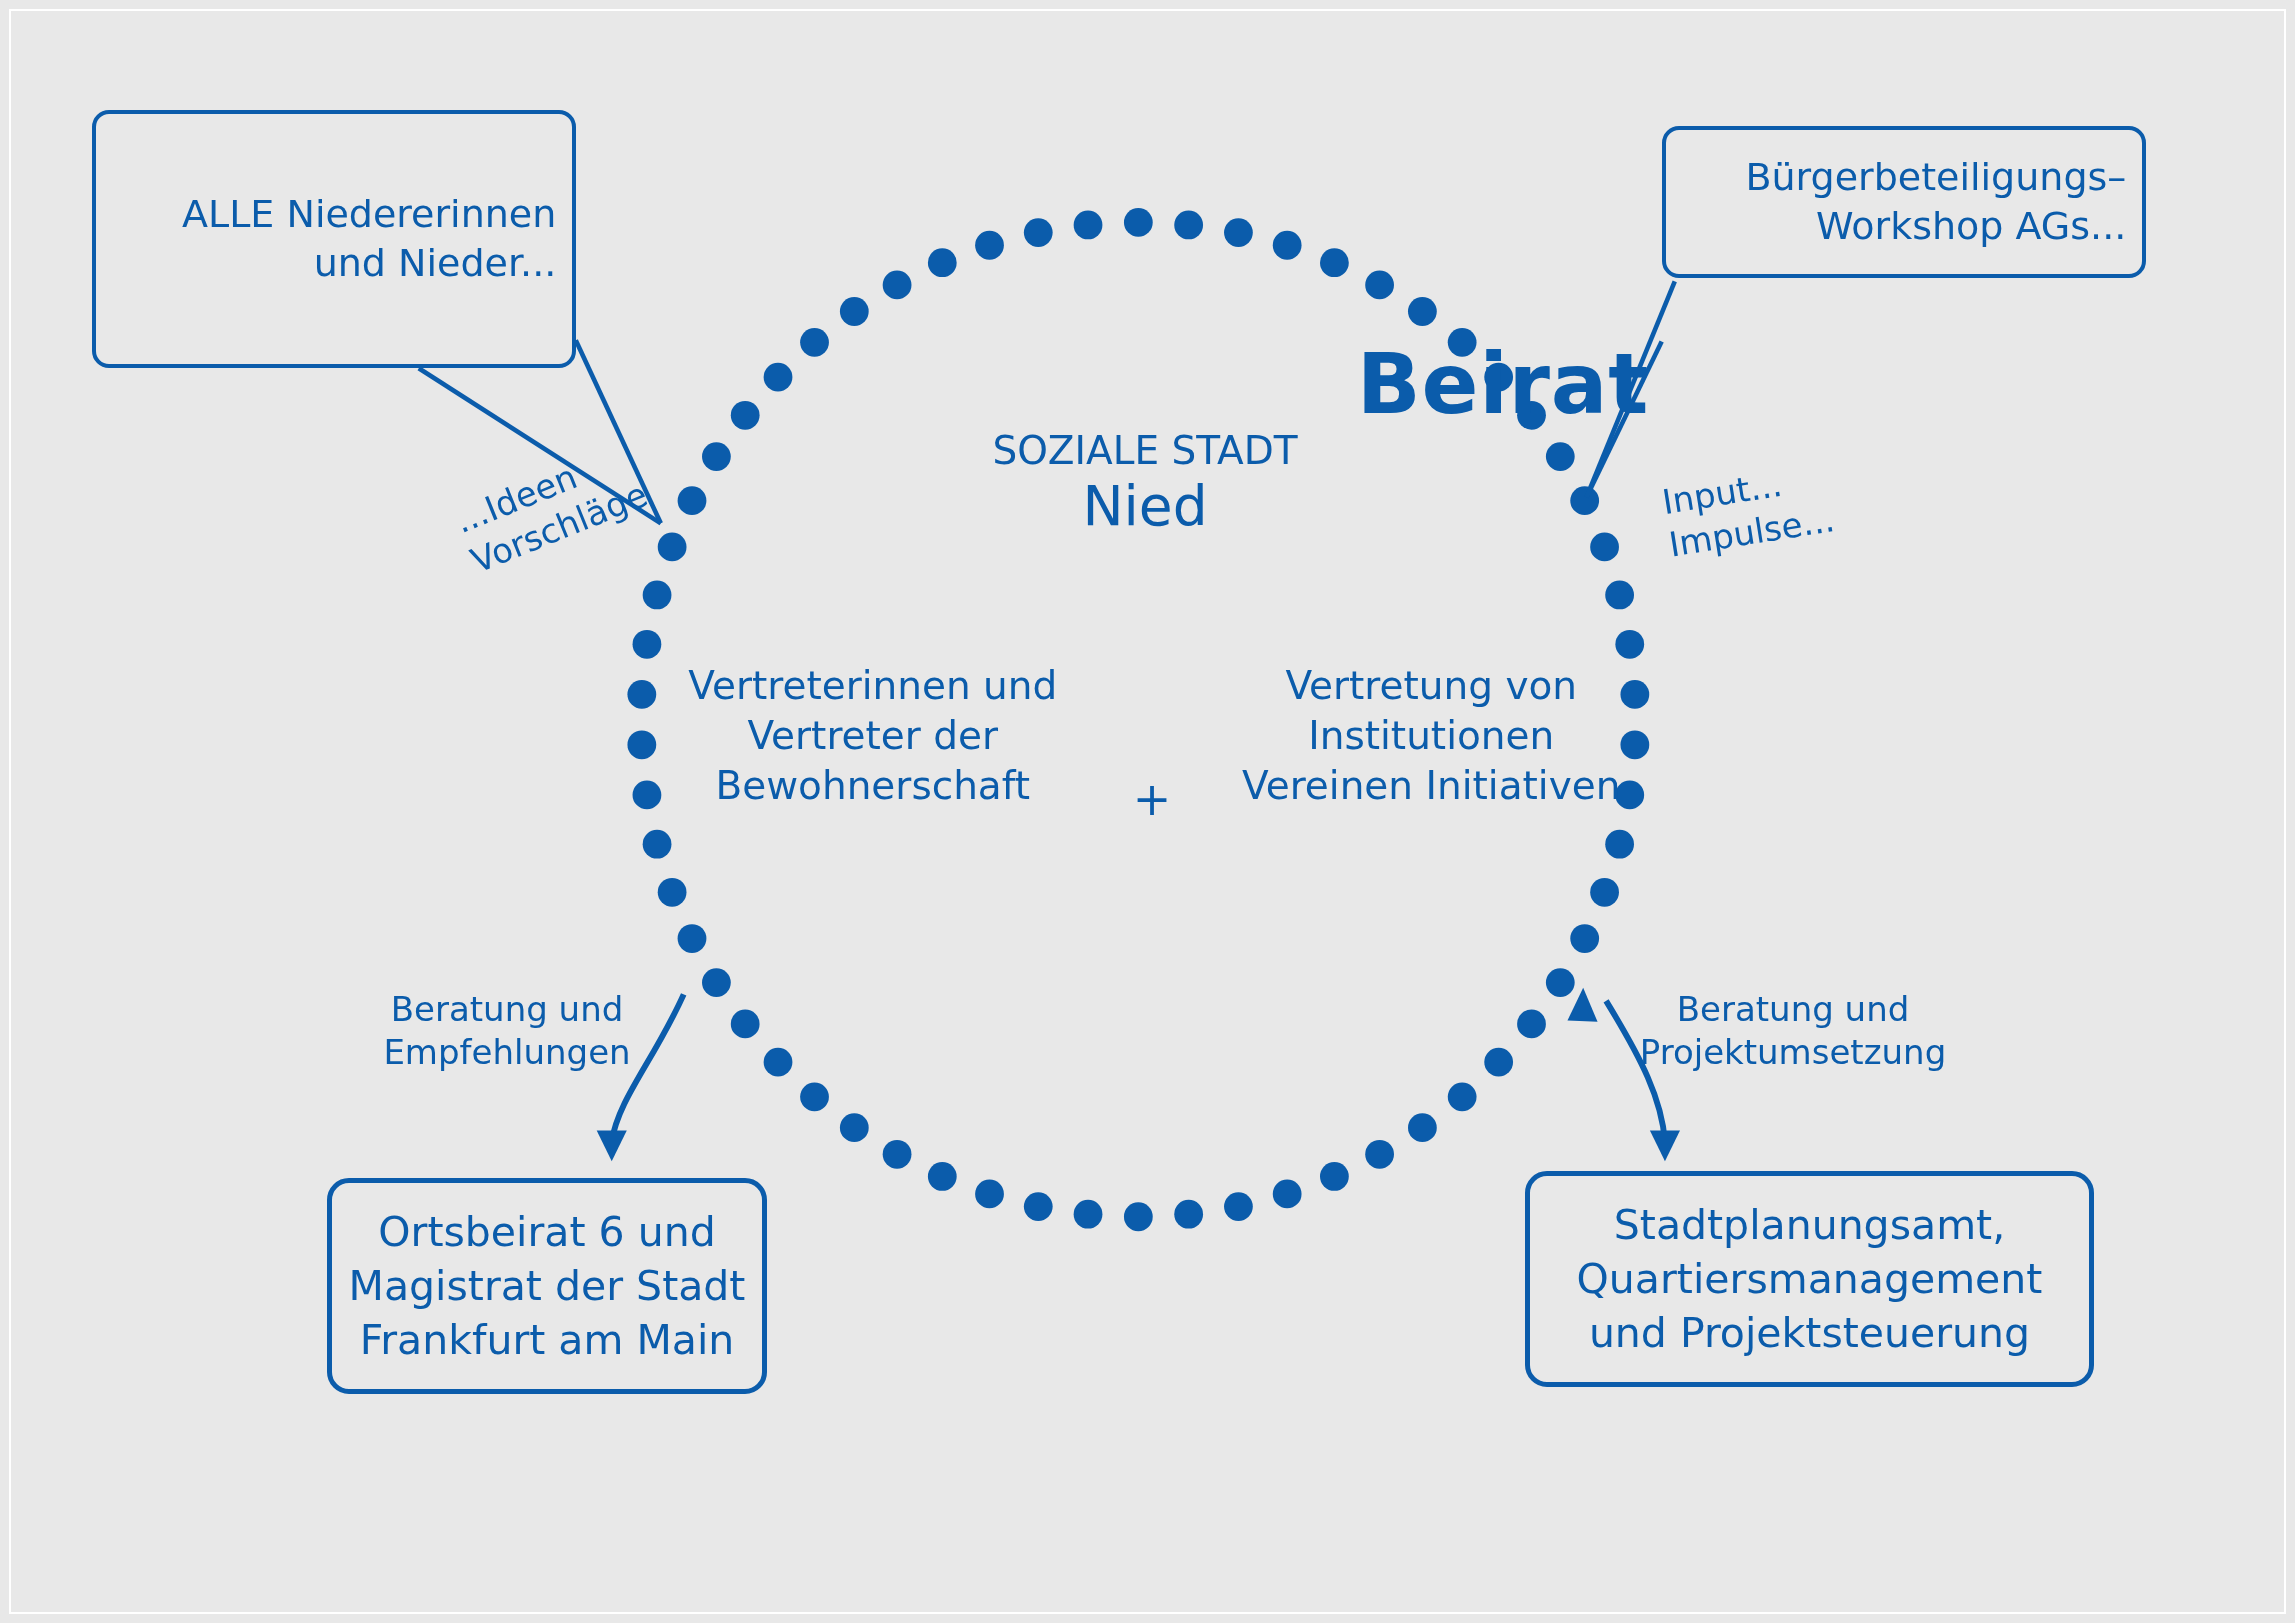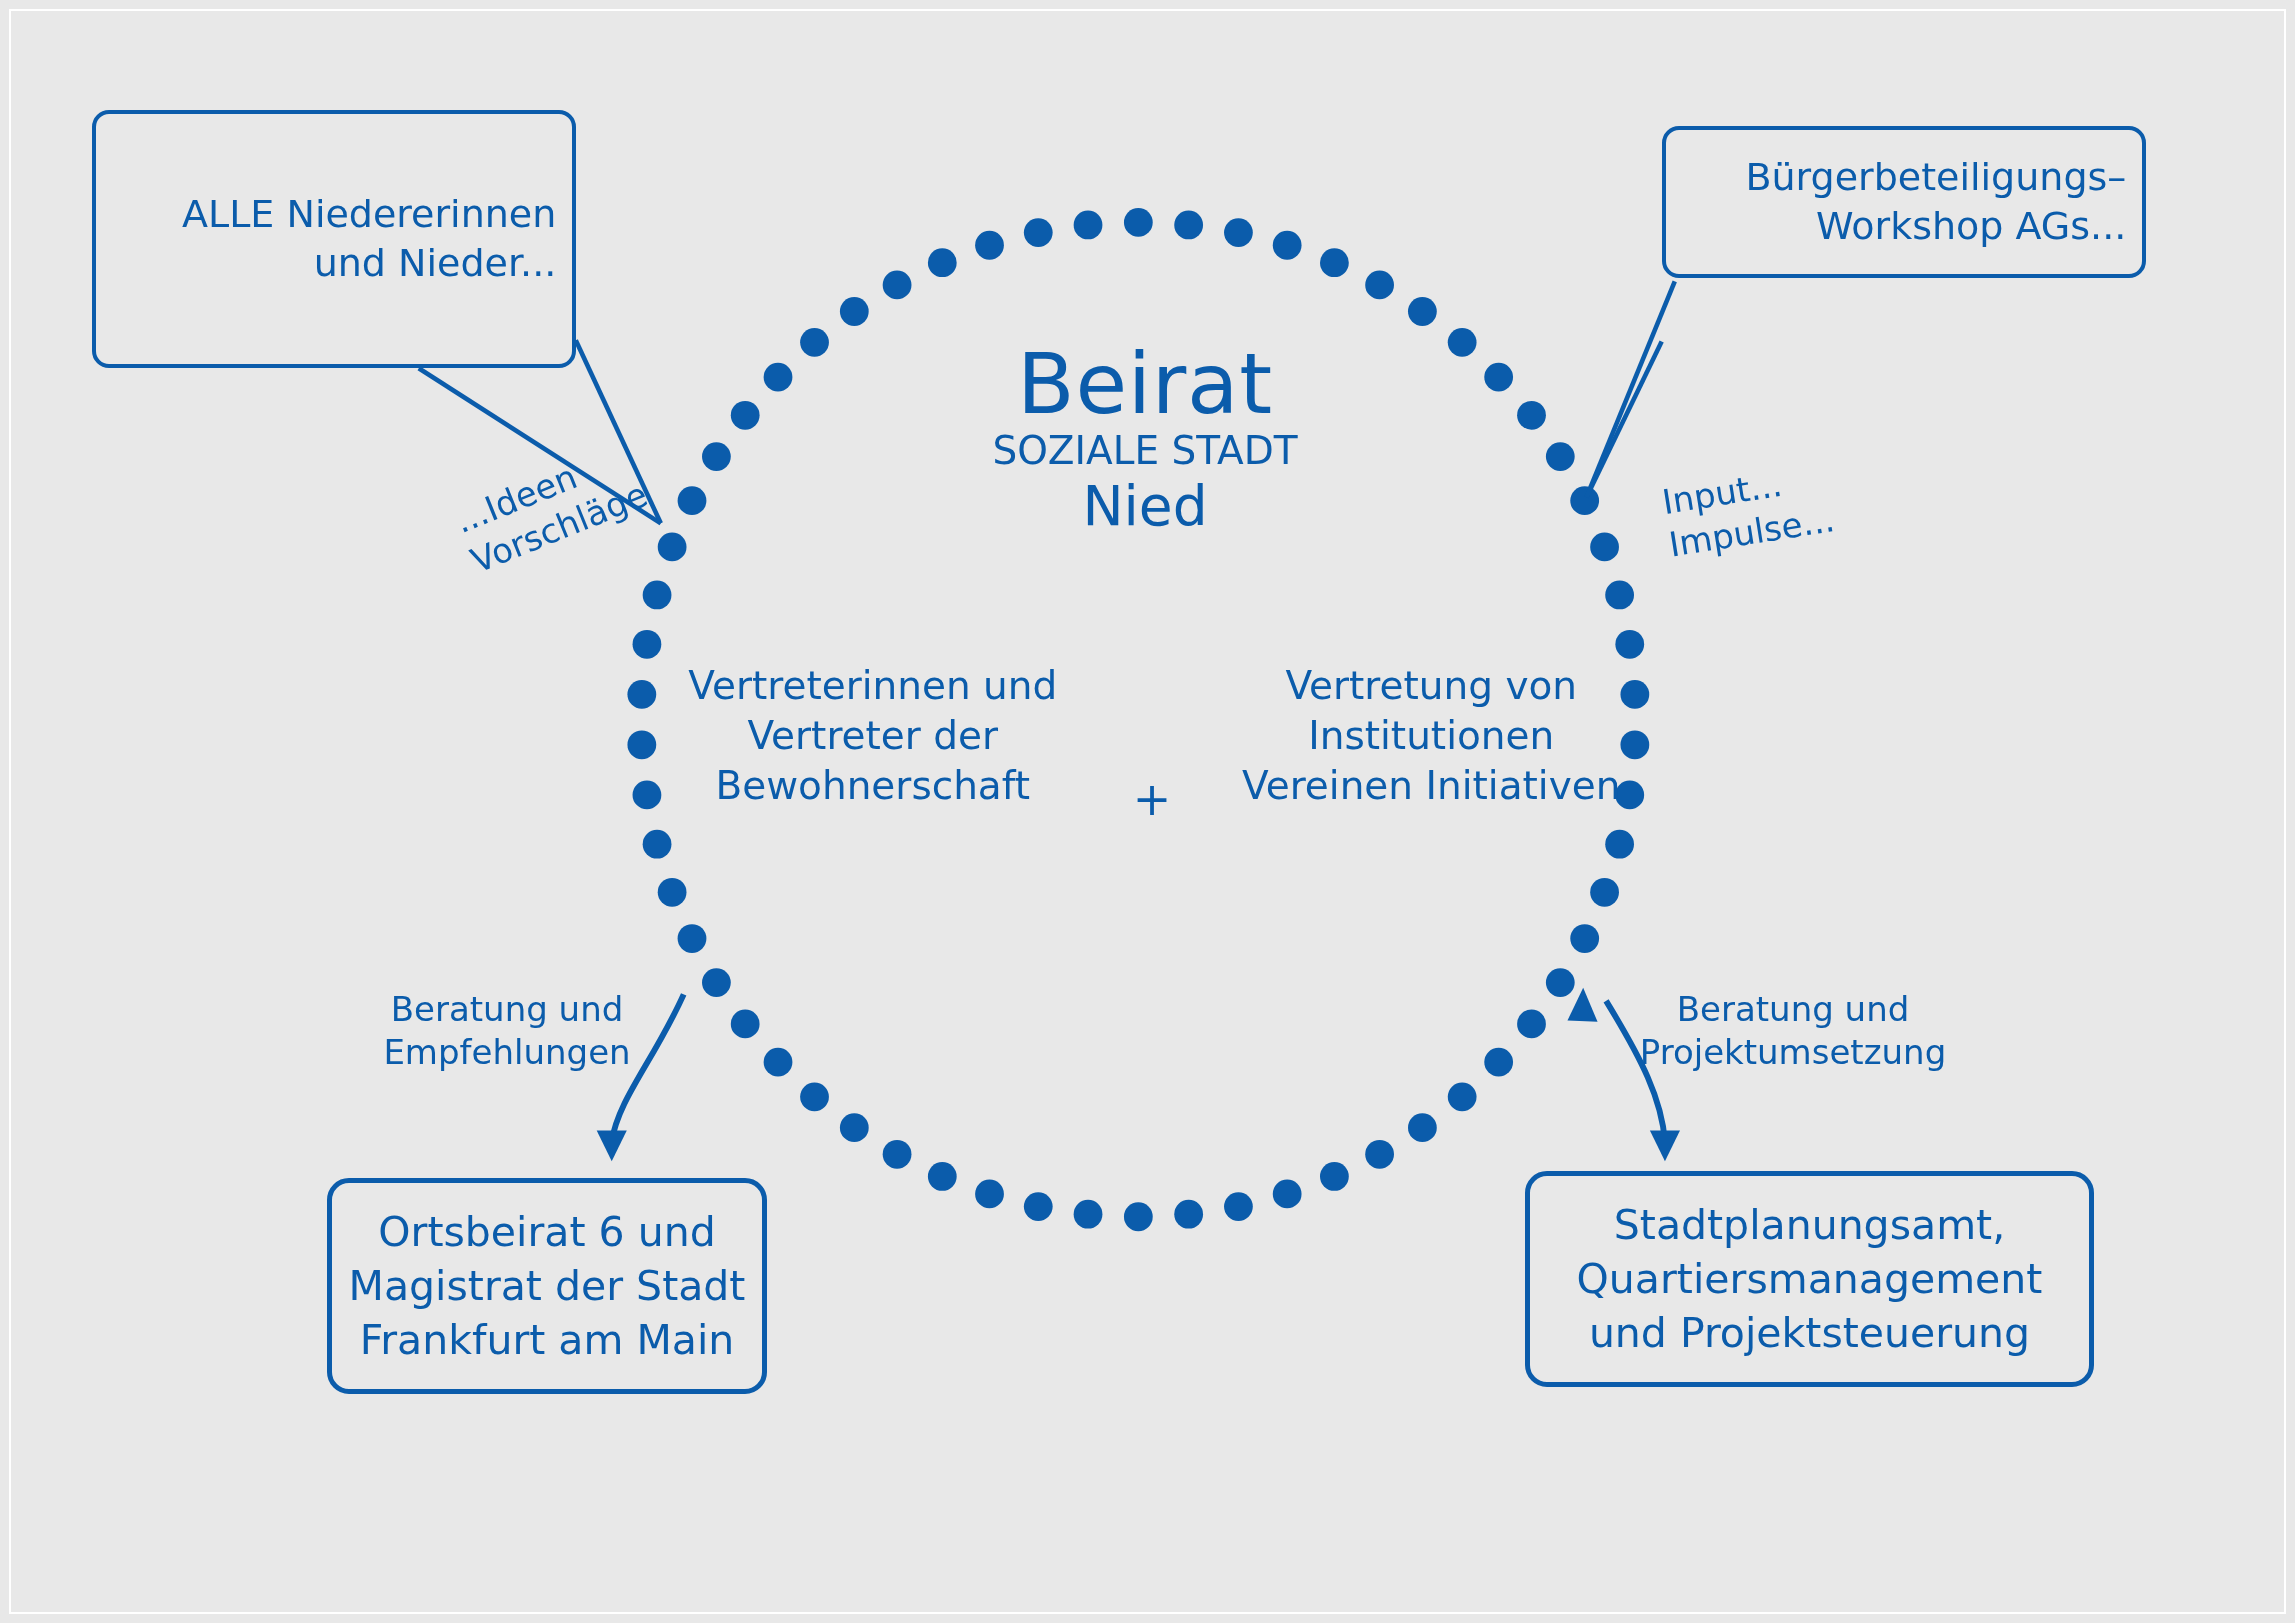--- a/index.html
+++ b/index.html
@@ -30,24 +30,25 @@
   
   .center-block {
     position: absolute;
     left: 641px;
     top: 340px;
     width: 1008px;
     text-align: center;
   }
   .beirat {
     font-size: 84px;
-    font-weight: normal;
+    font-weight: bold;
     letter-spacing: 0.7px;
     line-height: 1.05;
     color: #0b5cab;
+    text-align: right;
   }
   .soziale {
     font-size: 39px;
     line-height: 1.18;
     color: #0b5cab;
     font-weight: 400;
   }
   .nied {
     font-size: 55px;
     line-height: 1.18;

